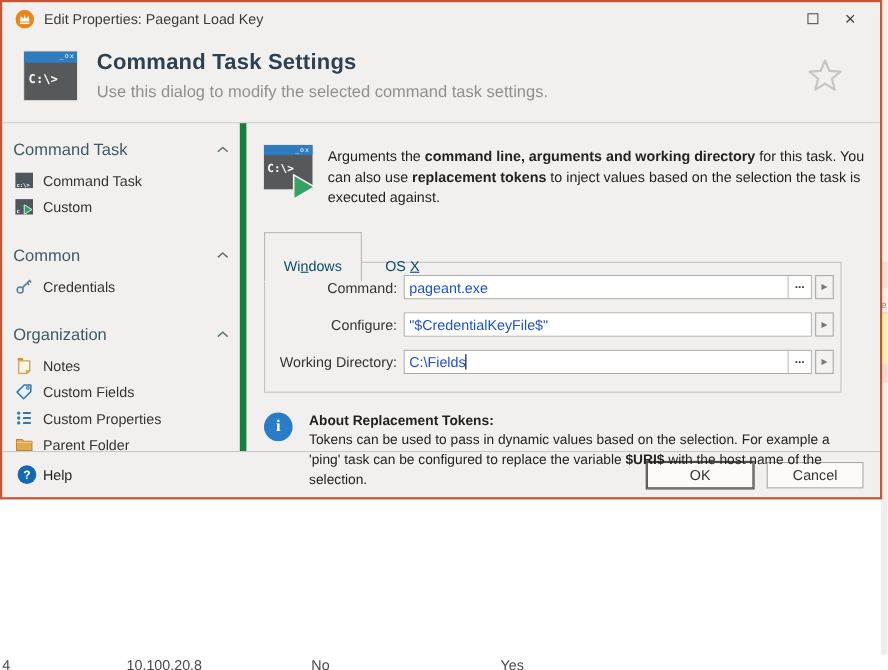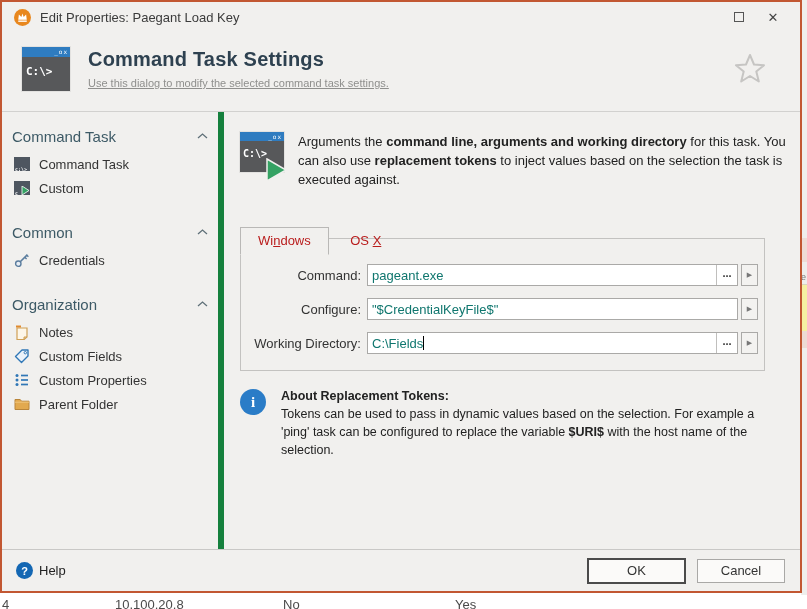--- a/index.html
+++ b/index.html
@@ -12,21 +12,21 @@
                    background:#fff; font-size:13px; color:#4a4a4a; }
   .bg-cell { position:absolute; top:2px; white-space:nowrap; }
   .bg-right-strip { position:absolute; right:0; top:0; width:6px; height:595px; background:#efeeec; }
   .strip { position:absolute; left:0; width:6px; }
   .strip.pink1 { top:238px; height:24px; background:#eedcd6; }
   .strip.yellow { top:284px; height:47px; background:#f5f0a2; border-top:1px solid #d8d3c2; }
   .strip.pink2 { top:331px; height:17px; background:#eddad4; }
   .strip-frag { position:absolute; left:0; top:272px; font-size:9px; color:#777; }
 
   
-  .dialog { position:absolute; left:0; top:0; width:802px; height:593px;
+  .dialog { position:absolute; left:0; top:0; width:802px; height:454px;
             border:2px solid #c25732; background:#f1f0ee; display:flex; flex-direction:column; }
 
   
   .titlebar { height:30px; display:flex; align-items:center; padding:0 10px 0 12px; flex:0 0 auto; }
   .app-icon { width:17px; height:17px; margin-right:9px; flex:0 0 auto; }
   .titlebar-text { font-size:13px; color:#3b3b3b; flex:1 1 auto; }
   .win-btn { width:34px; height:24px; display:flex; align-items:center; justify-content:center;
              color:#444; font-size:13px; cursor:default; }
   .max-glyph { display:inline-block; width:10px; height:10px; border:1px solid #555; }
 
@@ -35,21 +35,21 @@
             padding:0 16px 6px 20px; flex:0 0 auto; }
   .term-icon { width:48px; height:44px; background:#57585a; box-shadow:0 0 0 1px #e3e2e0;
                position:relative; flex:0 0 auto; }
   .term-icon .bar { height:10px; background:#2f7cc0; color:#fff; font-size:6px; line-height:10px;
                     text-align:right; padding-right:2px; letter-spacing:1px;
                     font-family:"DejaVu Sans Mono", monospace; }
   .term-icon .prompt { color:#fff; font-size:11px; font-weight:bold; padding:8px 0 0 4px;
                        font-family:"DejaVu Sans Mono", monospace; }
   .header-texts { margin-left:18px; flex:1 1 auto; }
   .header-title { font-size:20px; font-weight:bold; color:#2e4150; letter-spacing:.2px; }
-  .header-sub { font-size:11px; color:#8f8f8d; margin-top:6px;text-decoration:underline; }
+  .header-sub { font-size:15px; color:#8f8f8d; margin-top:6px; }
   .star { flex:0 0 auto; margin-right:18px; }
 
   
   .dlg-body { flex:1 1 auto; display:flex; min-height:0; }
   .sidebar { width:222px; border-right:6px solid #15803d; padding:10px 8px 0 10px; flex:0 0 auto; }
   .side-header { display:flex; align-items:center; justify-content:space-between;
                  font-size:15px; color:#3d5a66; height:24px; margin:8px 2px 4px 0; cursor:default; }
   .side-header:first-child { margin-top:2px; }
   .side-item { display:flex; align-items:center; height:24px; padding-left:2px; cursor:default; }
   .side-item .lbl { font-size:13px; color:#333; margin-left:9px; }
@@ -68,32 +68,32 @@
   .intro-icon .term-sm .bar { height:9px; background:#2f7cc0; color:#fff; font-size:6px;
                               line-height:9px; text-align:right; padding-right:2px; letter-spacing:1px;
                               font-family:"DejaVu Sans Mono", monospace; }
   .intro-icon .term-sm .prompt { color:#fff; font-size:10px; font-weight:bold; padding:7px 0 0 3px;
                                  font-family:"DejaVu Sans Mono", monospace; }
   .intro-icon .play-overlay { position:absolute; right:-2px; bottom:-2px; }
   .intro-text { margin-left:12px; font-size:13px; color:#222; line-height:19px; width:505px; }
 
   
   .tabs { margin-top:22px; position:relative; z-index:2; height:28px; }
-  .tab { display:inline-block; font-size:13px; color:#b91c1c; padding:5px 17px 6px 17px; cursor:default;margin-top:16px; }
+  .tab { display:inline-block; font-size:13px; color:#0c4a6e; padding:22px 17px 6px 17px; cursor:default; }
   .tab.active { background:#f1f0ee; border:1px solid #b9b8b6; border-bottom:1px solid #f1f0ee;
                 margin-bottom:-1px; position:relative; }
   .tab .accel { text-decoration:underline; }
 
   
-  .groupbox { width:525px; border:1px solid #c3c2c0; margin-top:-1px; padding:25px 6px 4px 5px; }
+  .groupbox { width:525px; border:1px solid #c3c2c0; margin-top:-1px; padding:11px 6px 4px 5px; }
   .frow { display:flex; align-items:center; margin-bottom:12px; height:22px; }
   .frow .flabel { width:115px; text-align:right; font-size:13px; color:#333;
                   margin-right:6px; flex:0 0 auto; white-space:nowrap; }
   .combo { flex:1 1 auto; display:flex; border:1px solid #aaa9a7; background:#fff; height:22px; }
-  .fvalue { flex:1 1 auto; background:#fff; font-size:13px; color:#0f766e; padding:2px 4px;
+  .fvalue { flex:1 1 auto; background:#fff; font-size:13px; color:#1d4ed8; padding:2px 4px;
             line-height:17px; white-space:nowrap; overflow:hidden; }
   .btn-ellipsis { width:21px; border-left:1px solid #c0bfbd; background:#fff; color:#333;
                   font-size:11px; font-weight:bold; text-align:center; line-height:16px;
                   cursor:default; flex:0 0 auto; }
   .btn-arrow { width:17px; height:22px; margin-left:3px; border:1px solid #aaa9a7;
                background:#f3f2f0; display:flex; align-items:center; justify-content:center;
                font-size:7px; color:#777; cursor:default; flex:0 0 auto; }
   .caret { display:inline-block; width:1px; height:14px; background:#000; vertical-align:-2px; }
 
   

